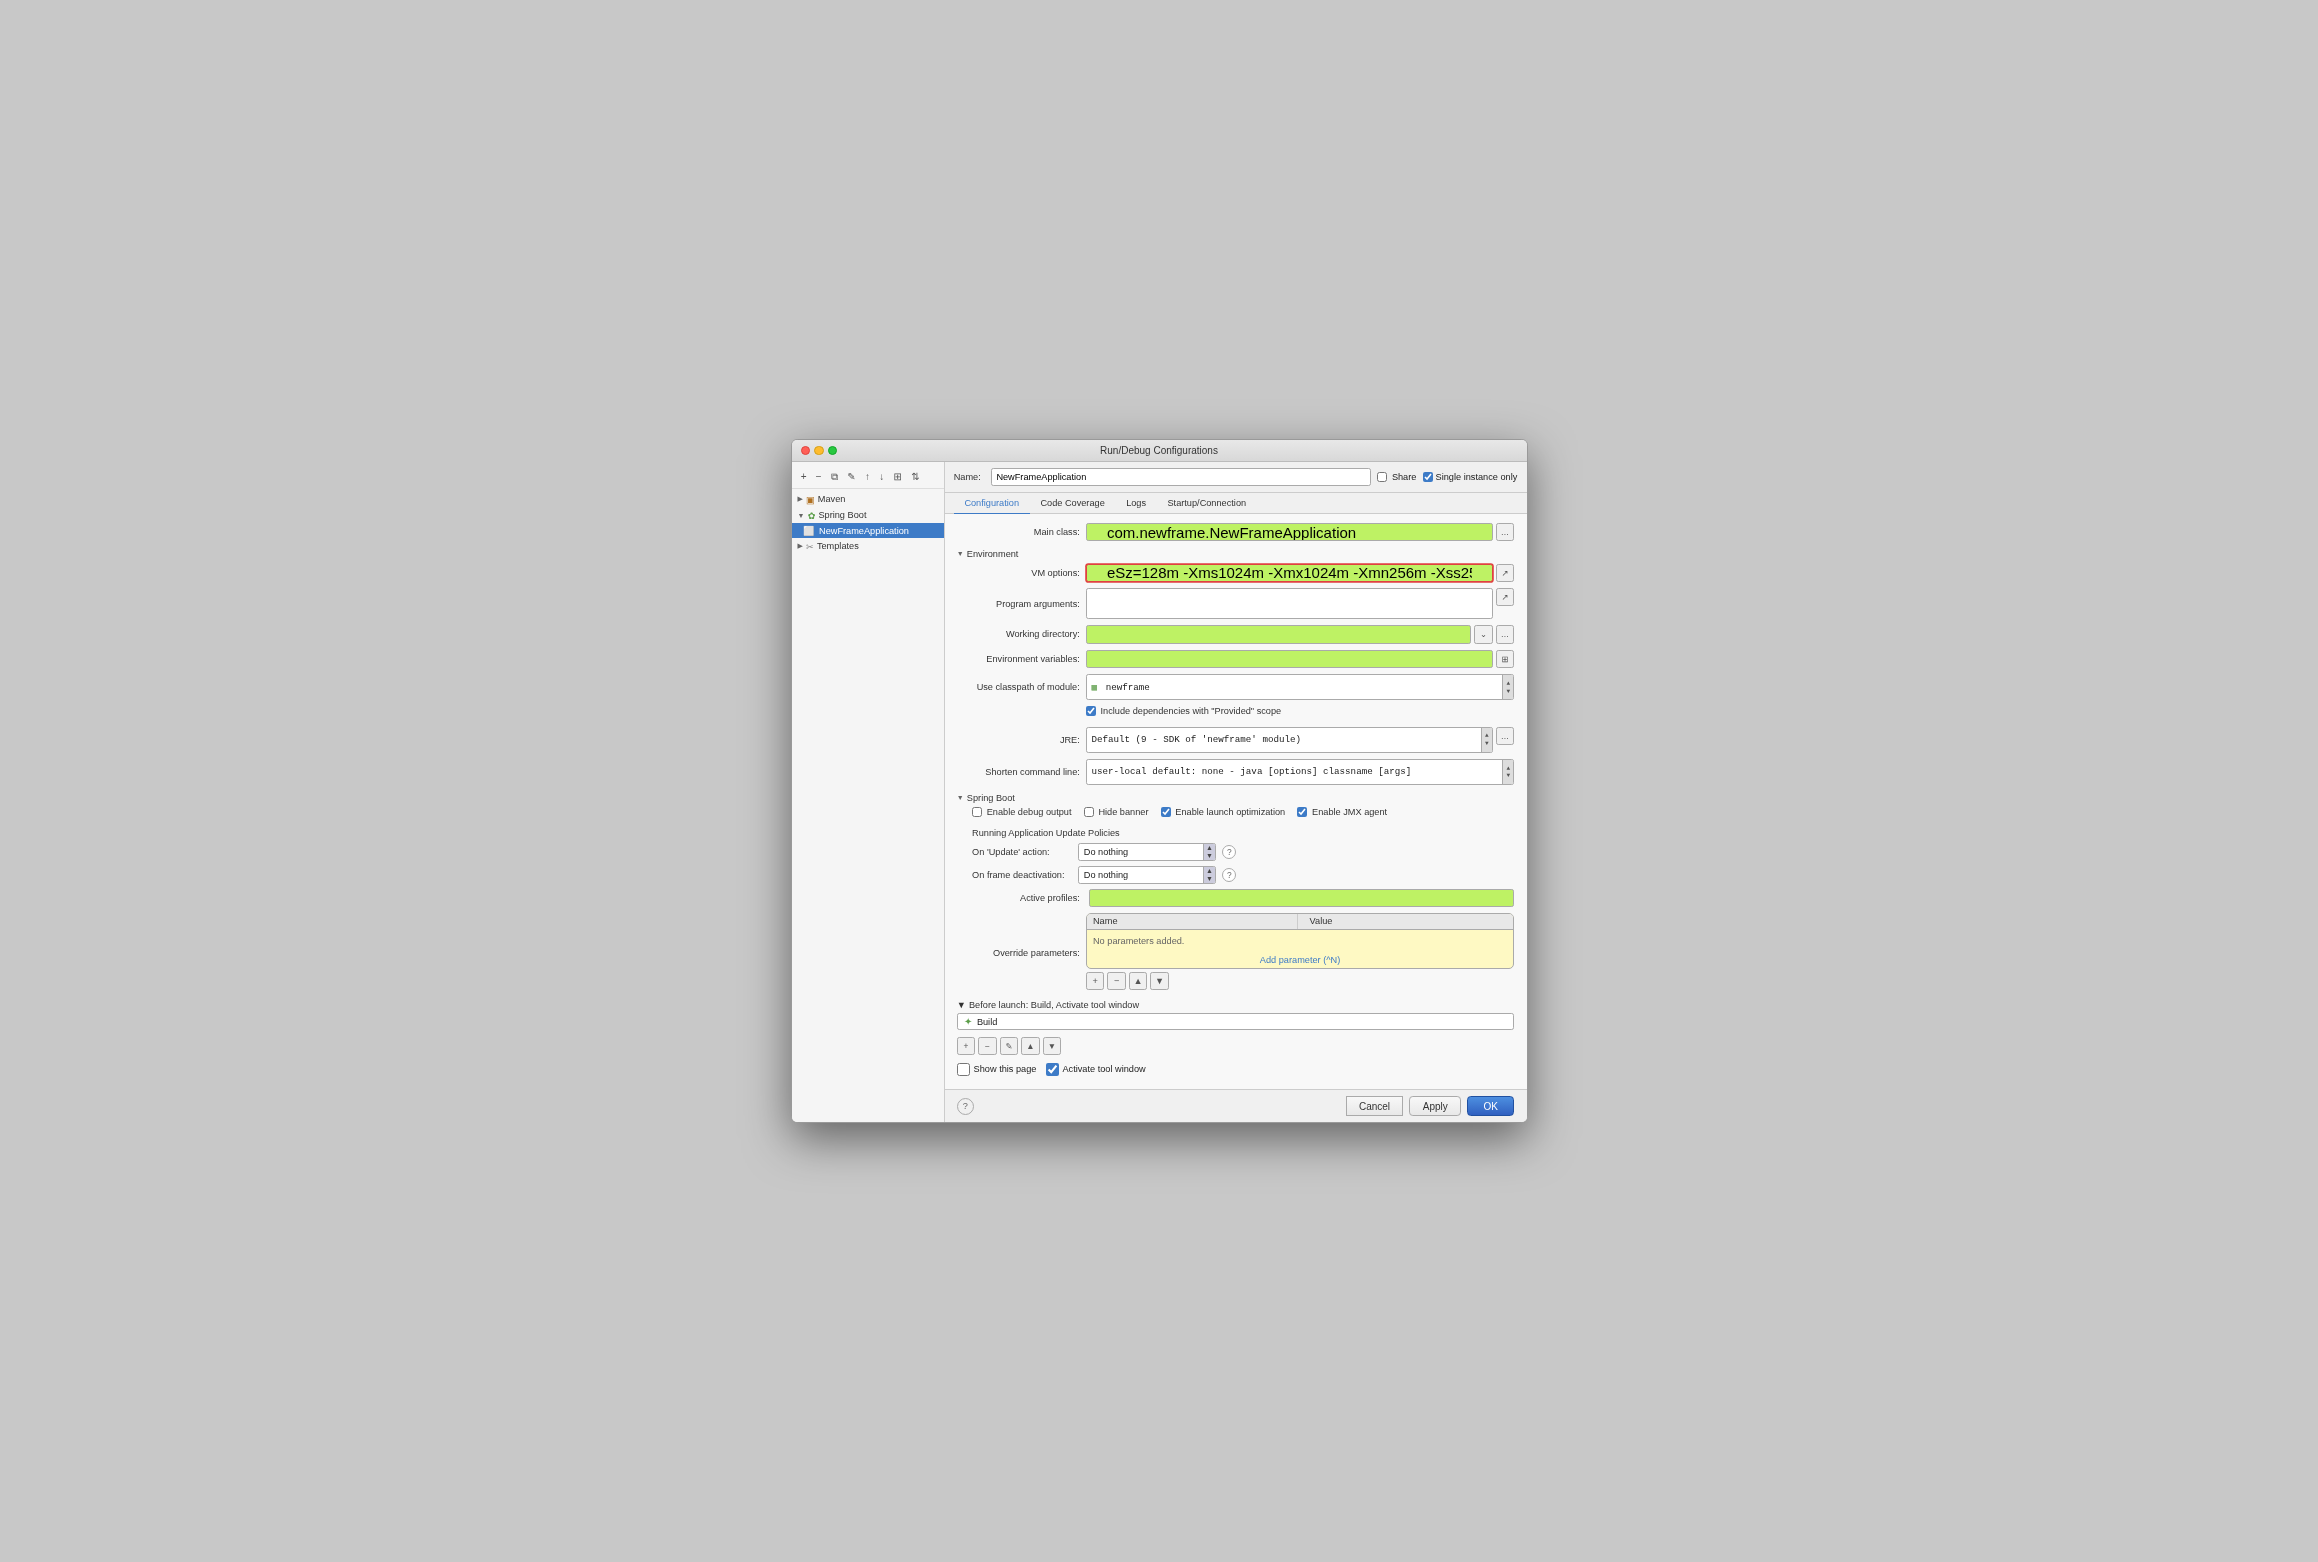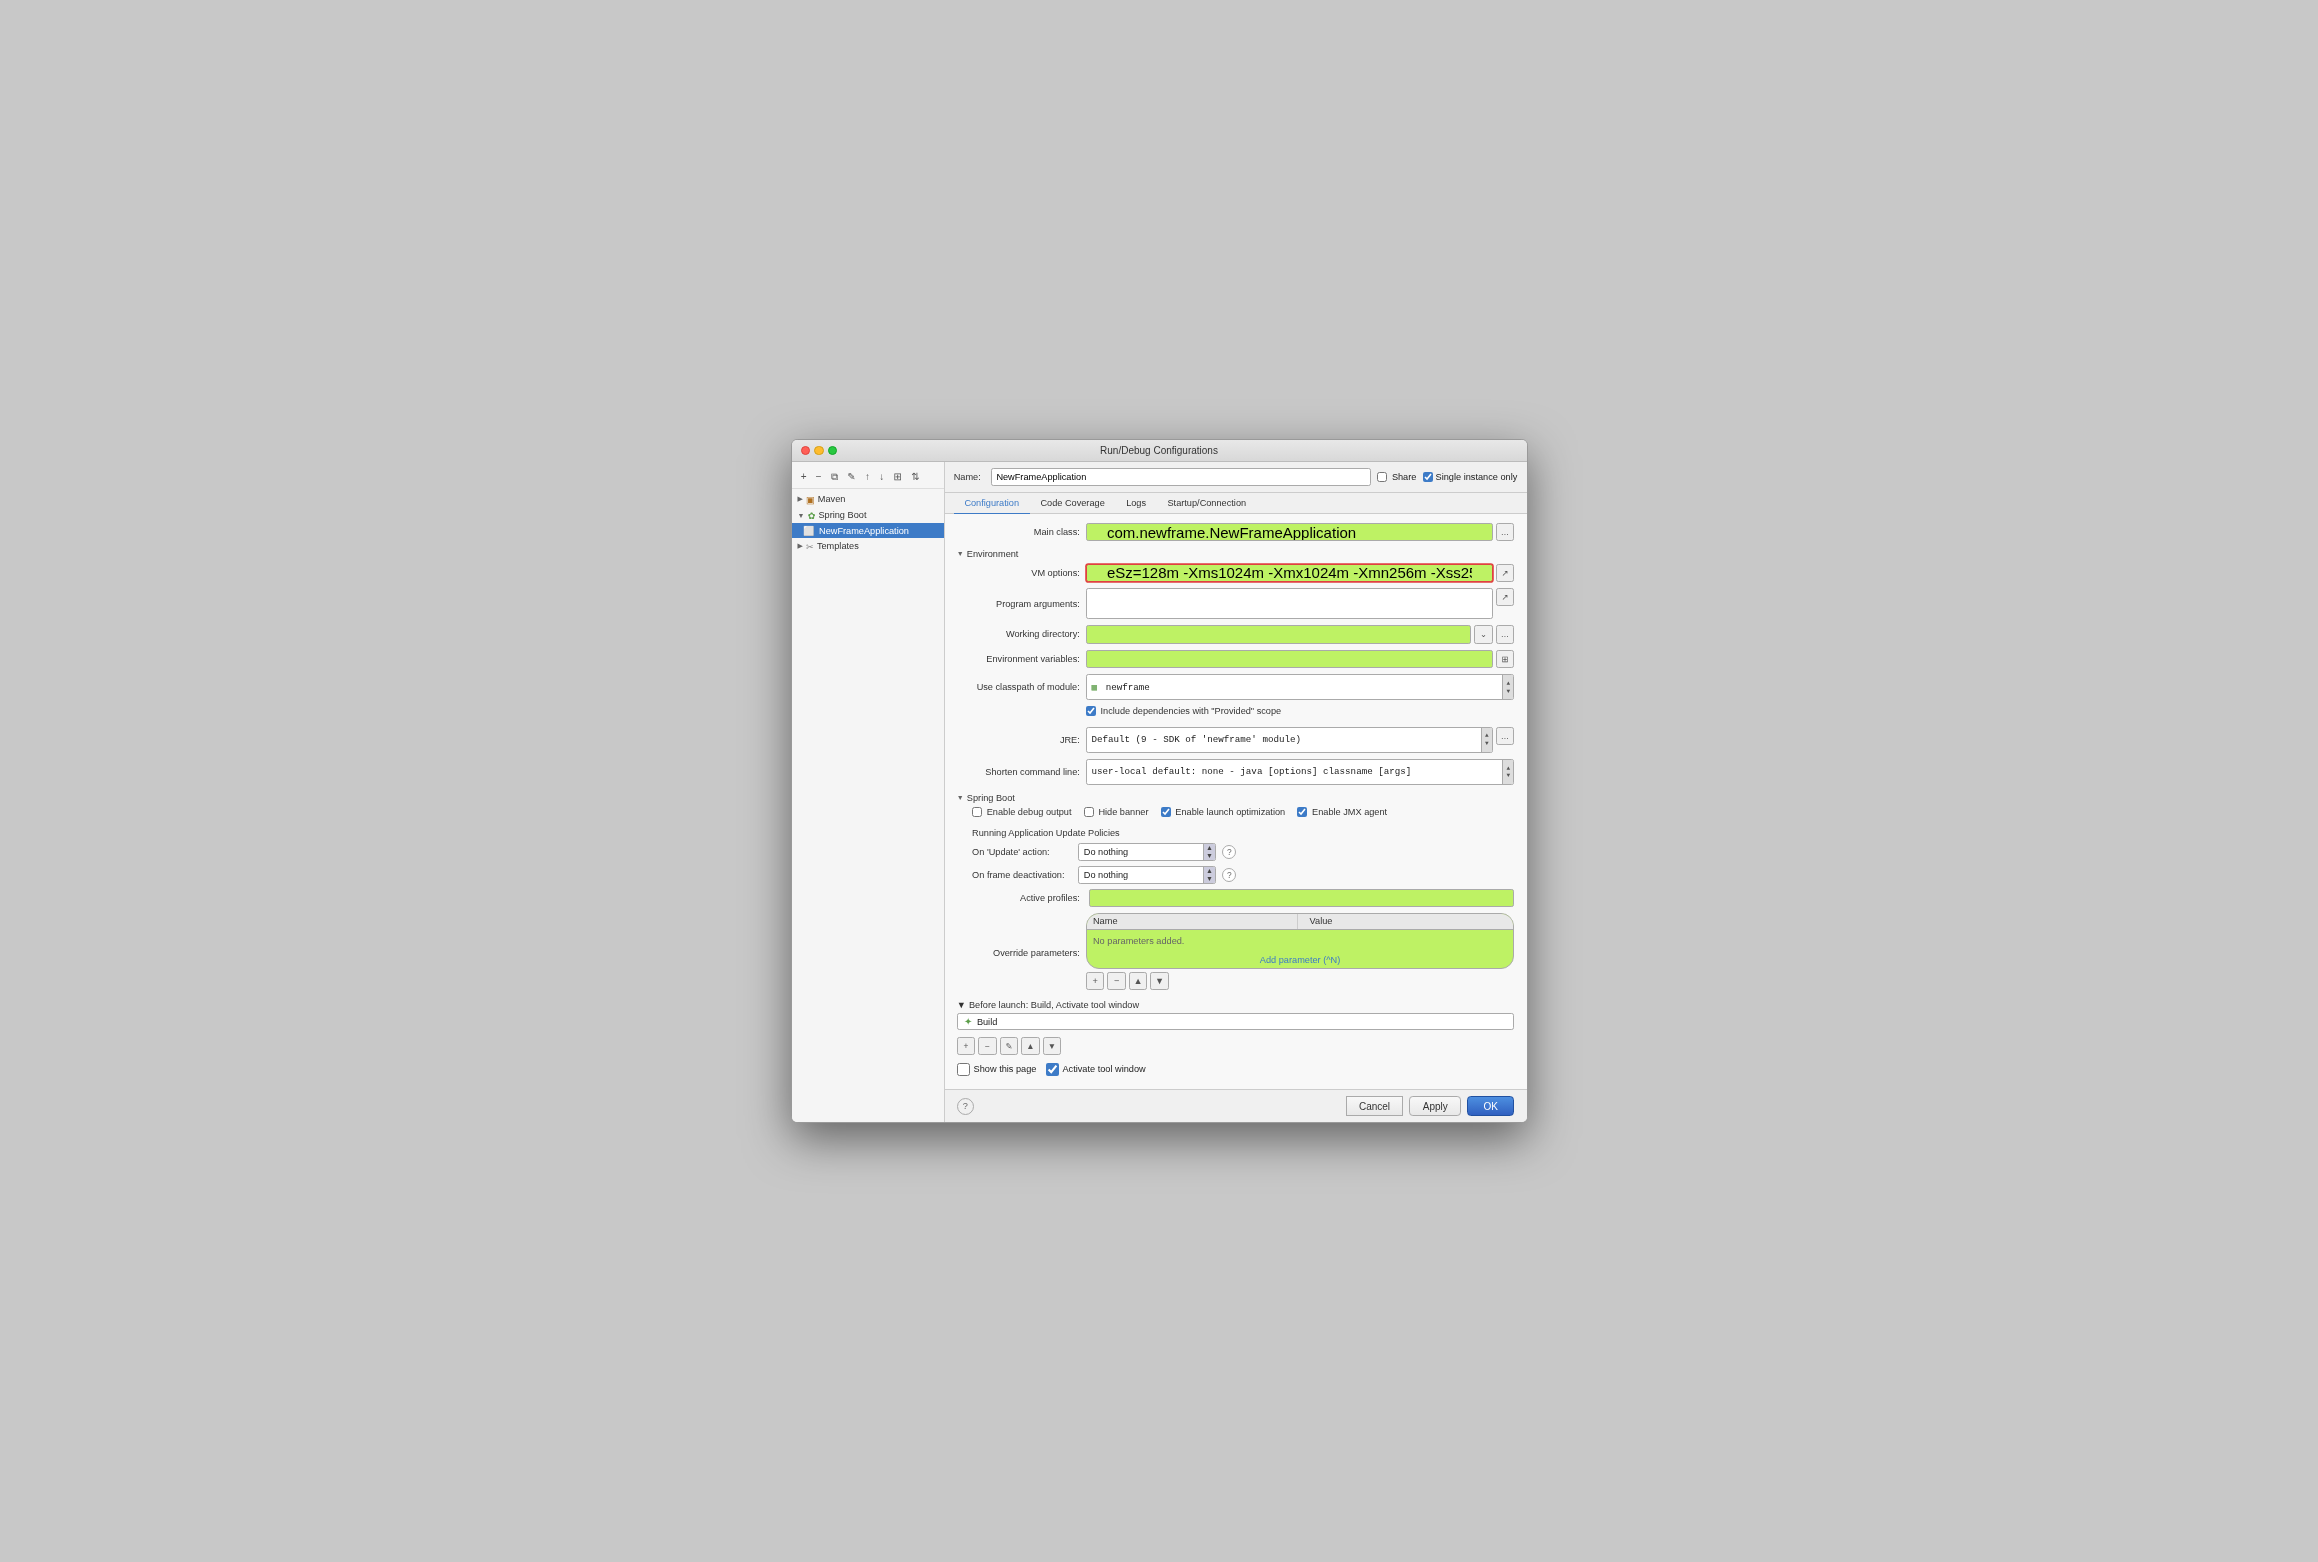--- a/index.html
+++ b/index.html
@@ -318,22 +318,22 @@
       align-items: center;
       margin-bottom: 6.1px;
       gap: 9px;
     }
     .override-params-section {
       margin-bottom: 6.1px;
     }
     .params-table {
       width: 100%;
       border: 0.8px solid #aaa;
-      border-radius: 13px;
-      background: #bef264;
+      border-radius: 5px;
+      background: #fef9c3;
       overflow: hidden;
     }
     .params-table-header {
       display: flex;
       background: #e8e8e8;
       border-bottom: 0.8px solid #aaa;
     }
     .params-col {
       flex: 1;
       padding: 2.3px 6.1px;

